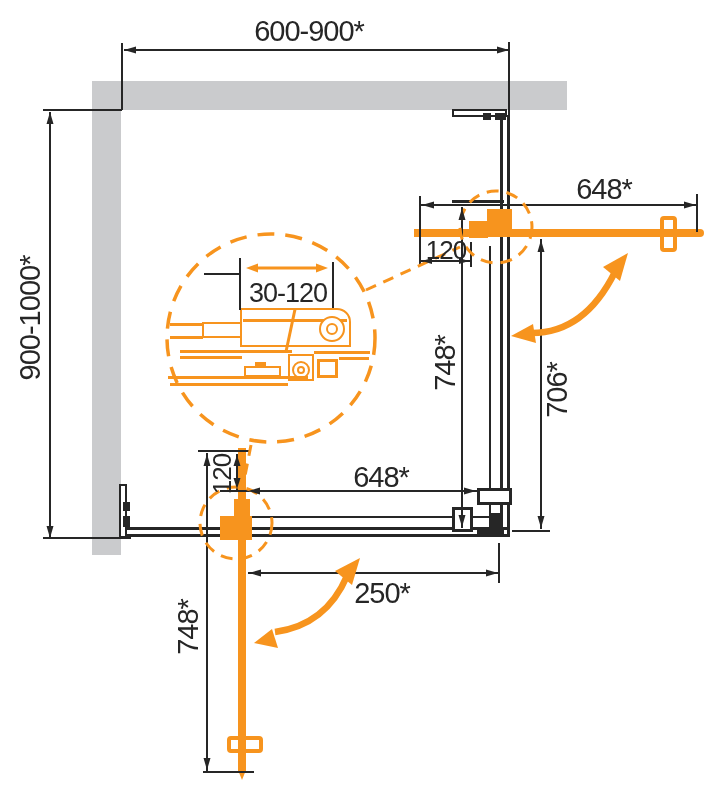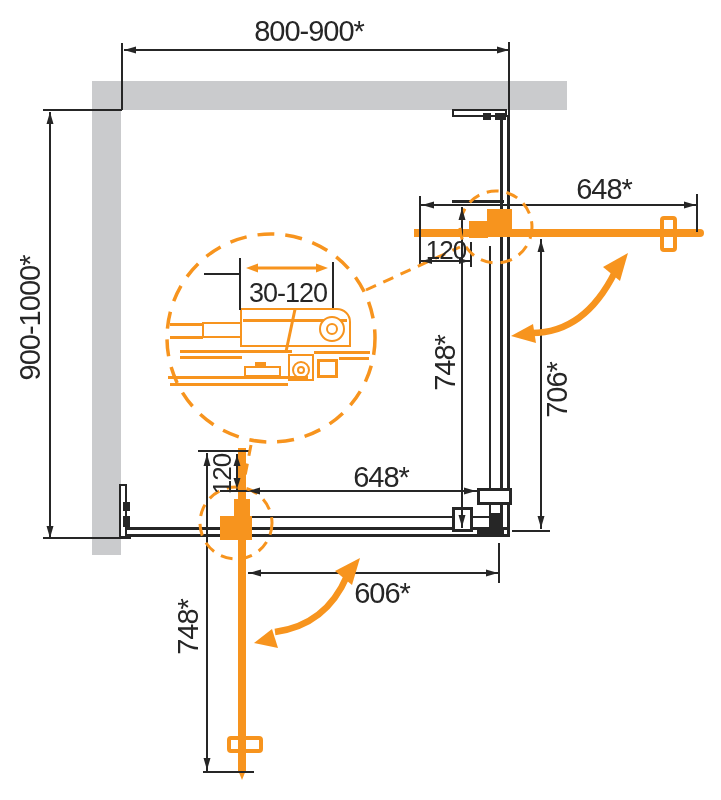--- a/index.html
+++ b/index.html
@@ -28,21 +28,21 @@
   svg.overlay{position:absolute;left:0;top:0;z-index:5;pointer-events:none;}
 </style>
 </head>
 <body>
 
 <div class="canvas">
 
   <div class="wall" style="left:92px;top:81px;width:475px;height:29px;"></div>
   <div class="wall" style="left:92px;top:81px;width:29px;height:474px;"></div>
 
-  <div class="dtext" style="left:309px;top:31px;">800-900*</div>
+  <div class="dtext" style="left:309px;top:31px;">600-900*</div>
   <div class="hl" style="left:124px;top:49px;width:385px;"></div>
   <div class="vl" style="left:121px;top:43px;height:67px;"></div>
   <div class="vl" style="left:508px;top:42px;height:96px;"></div>
 
   <div class="dtext rot" style="left:30px;top:318px;">900-1000*</div>
   <div class="vl" style="left:49px;top:112px;height:426px;"></div>
   <div class="hl" style="left:43px;top:109px;width:79px;"></div>
   <div class="hl" style="left:43px;top:537px;width:88px;"></div>
 
   <div class="glassv" style="left:500px;top:115px;height:422px;"></div>
@@ -97,21 +97,21 @@
   <div class="hl" style="left:198px;top:450px;width:52px;"></div>
   <div class="hl" style="left:220px;top:490px;width:33px;"></div>
 
   <div class="dtext rot" style="left:188px;top:627px;">748*</div>
   <div class="vl" style="left:206px;top:453px;height:318px;"></div>
   <div class="hl" style="left:203px;top:771px;width:51px;"></div>
 
   <div class="dtext" style="left:381px;top:477px;">648*</div>
   <div class="hl" style="left:247px;top:490px;width:230px;"></div>
 
-  <div class="dtext" style="left:382px;top:593px;">606*</div>
+  <div class="dtext" style="left:382px;top:593px;">250*</div>
   <div class="hl" style="left:248px;top:572px;width:251px;"></div>
   <div class="vl" style="left:498px;top:543px;height:40px;"></div>
 
   <div class="dtext" style="left:288px;top:293px;font-size:27px;">30-120</div>
   <div class="vl" style="left:239px;top:258px;height:52px;"></div>
   <div class="vl" style="left:332px;top:262px;height:46px;"></div>
   <div class="hl" style="left:204px;top:273px;width:36px;"></div>
 
   <div class="obox" style="left:240px;top:308px;width:107px;height:35px;border-radius:0 14px 0 0;"></div>
   <div class="oh" style="left:243px;top:319px;width:104px;"></div>

